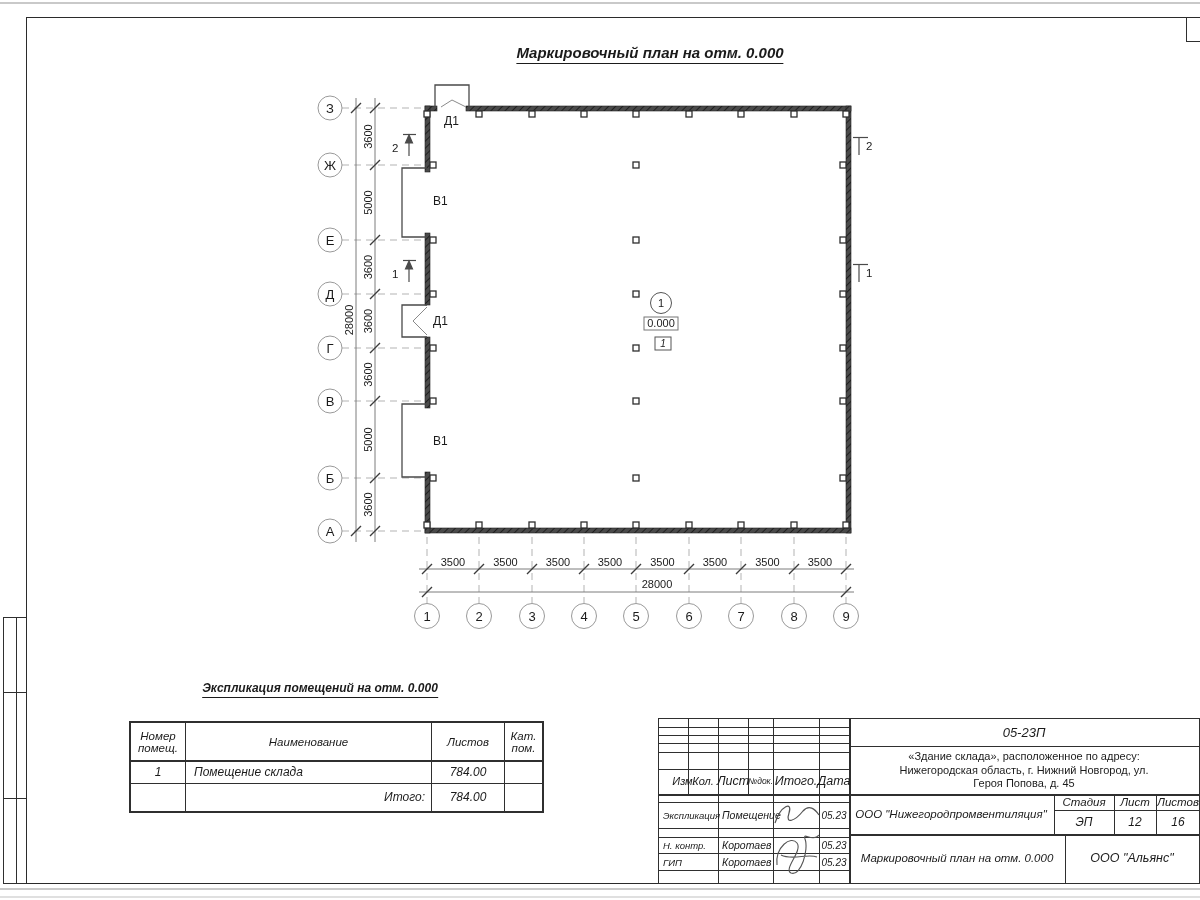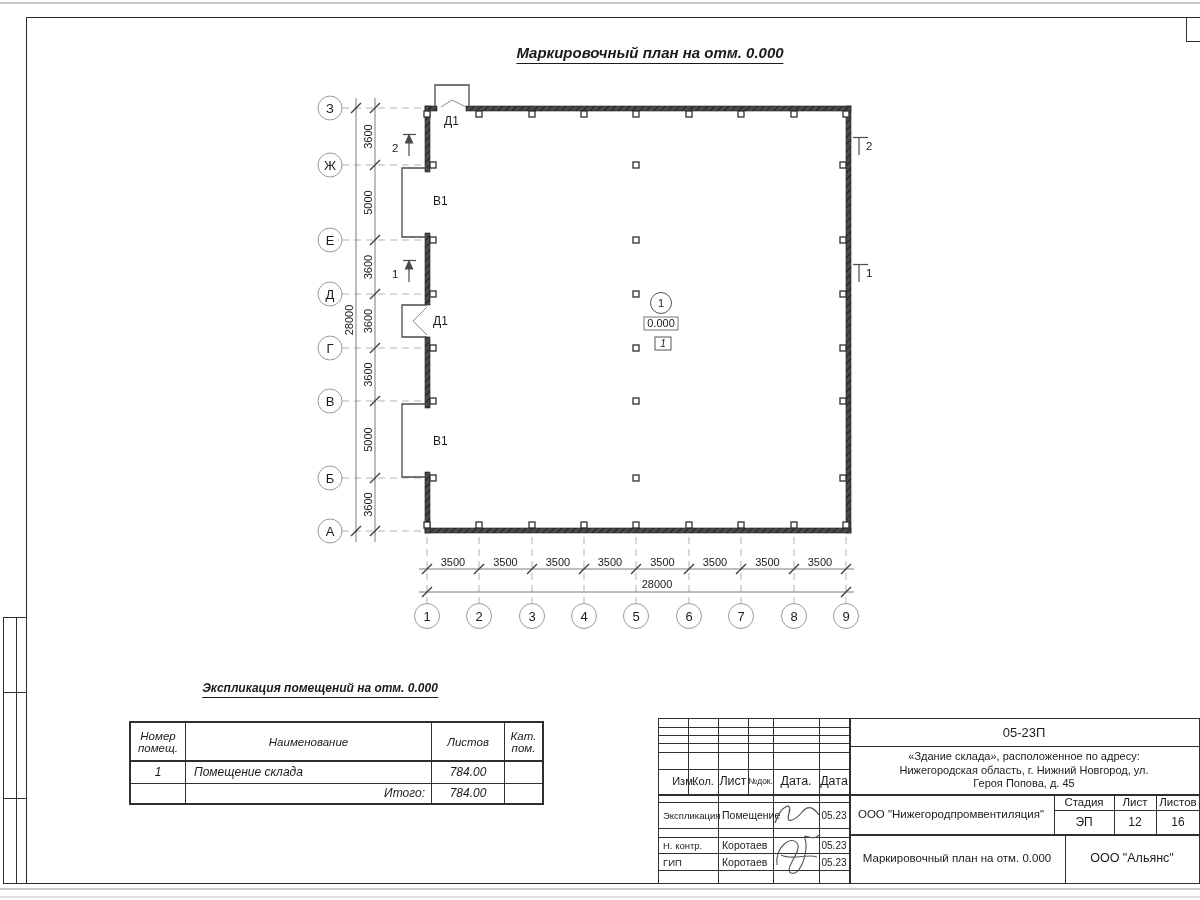--- a/index.html
+++ b/index.html
@@ -15,21 +15,21 @@
   #frame{position:absolute;left:26px;top:17px;width:1180px;height:865px;border:1.6px solid #2b2b2b;}
   
   #expl-table{position:absolute;left:129px;top:721px;border-collapse:collapse;table-layout:fixed;}
   #expl-table td{border:1.5px solid #2f2f2f;font-size:12px;padding:0 4px;overflow:hidden;font-style:italic;}
   #expl-table tr.hdr td{text-align:center;font-size:11.5px;border-bottom:2px solid #2f2f2f;}
   #expl-table{border:2px solid #2f2f2f;}
   
   #notes{position:absolute;left:657px;top:652px;font-size:12px;line-height:13.2px;white-space:nowrap;}
   
   #stamp{position:absolute;left:658px;top:718px;width:540px;height:164px;border:1.8px solid #2f2f2f;box-sizing:content-box;}
-  #stamp .txt{position:absolute;transform:translate(-50%,-50%);white-space:nowrap;font-size:11.5px;}
+  #stamp .txt{position:absolute;transform:translate(-50%,-50%);white-space:nowrap;font-size:11.5px;font-style:italic;}
   #stamp .lft{transform:translate(0,-50%);}
   svg text{font-family:"Liberation Sans","DejaVu Sans",sans-serif;fill:#1b1b1b;}
 </style>
 </head>
 <body>
 <div id="sheet">
 
 <div class="abs gray" style="left:0;top:2px;width:1200px;height:1.5px;"></div>
 <div class="abs gray" style="left:0;top:888px;width:1200px;height:2px;"></div>
 <div class="abs" style="left:0;top:896px;width:1200px;height:1.5px;background:#e0e0e0;"></div>
@@ -262,21 +262,21 @@
     <td style="width:237px;">Наименование</td>
     <td style="width:64px;">Листов</td>
     <td style="width:29px;">Кат. пом.</td>
   </tr>
   <tr style="height:22px;">
     <td style="text-align:center;">1</td>
     <td style="padding-left:8px;">Помещение склада</td>
     <td style="text-align:center;">784.00</td>
     <td></td>
   </tr>
-  <tr style="height:21px;">
+  <tr style="height:29px;">
     <td></td>
     <td style="text-align:right;padding-right:6px;">Итого:</td>
     <td style="text-align:center;">784.00</td>
     <td></td>
   </tr>
 </tbody>
     </table>
 
 
 <div id="stamp">
@@ -304,21 +304,21 @@
   <div class="hl" style="left:0;top:134px;width:190px;"></div>
   <div class="hl" style="left:0;top:151px;width:190px;"></div>
   <div class="hl" style="left:190px;top:27px;width:350px;"></div>
   <div class="hl" style="left:395px;top:91px;width:145px;"></div>
   <div class="hl" style="left:190px;top:115px;width:350px;height:1.6px;"></div>
 
   <div class="txt" style="left:25px;top:62px;font-size:11px;text-align:right;">Изм.</div>
   <div class="txt" style="left:44px;top:62px;font-size:11px;">Кол.</div>
   <div class="txt" style="left:74px;top:62px;font-size:12.5px;">Лист</div>
   <div class="txt" style="left:101.5px;top:62px;font-size:8.5px;">№док.</div>
-  <div class="txt" style="left:137px;top:62px;font-size:12.5px;">Дата.</div>
+  <div class="txt" style="left:137px;top:62px;font-size:12.5px;">Итого.</div>
   <div class="txt" style="left:175px;top:62px;font-size:12.5px;">Дата</div>
 
   <div class="txt lft" style="left:4px;top:96px;font-size:9.5px;">Экспликация</div>
   <div class="txt lft" style="left:63px;top:96px;font-size:10.5px;">Помещение</div>
   <div class="txt" style="left:175px;top:96px;font-size:10px;">05.23</div>
   <div class="txt lft" style="left:4px;top:126px;font-size:9.5px;">Н. контр.</div>
   <div class="txt lft" style="left:63px;top:126px;font-size:10.5px;">Коротаев</div>
   <div class="txt" style="left:175px;top:126px;font-size:10px;">05.23</div>
   <div class="txt lft" style="left:4px;top:142.5px;font-size:9.5px;">ГИП</div>
   <div class="txt lft" style="left:63px;top:142.5px;font-size:10.5px;">Коротаев</div>

